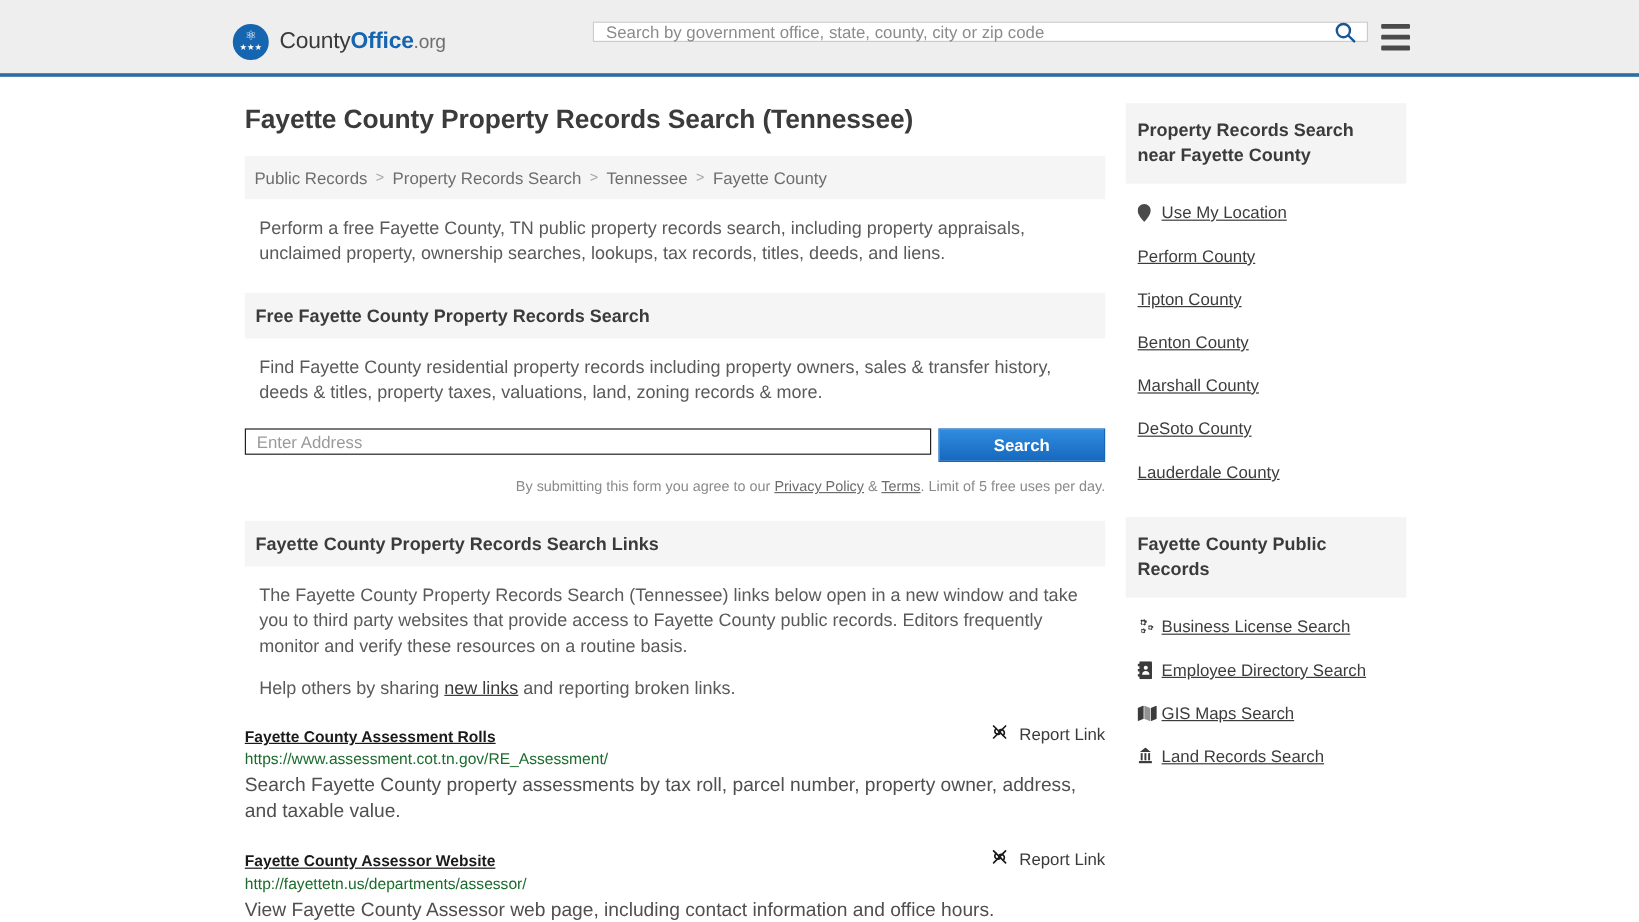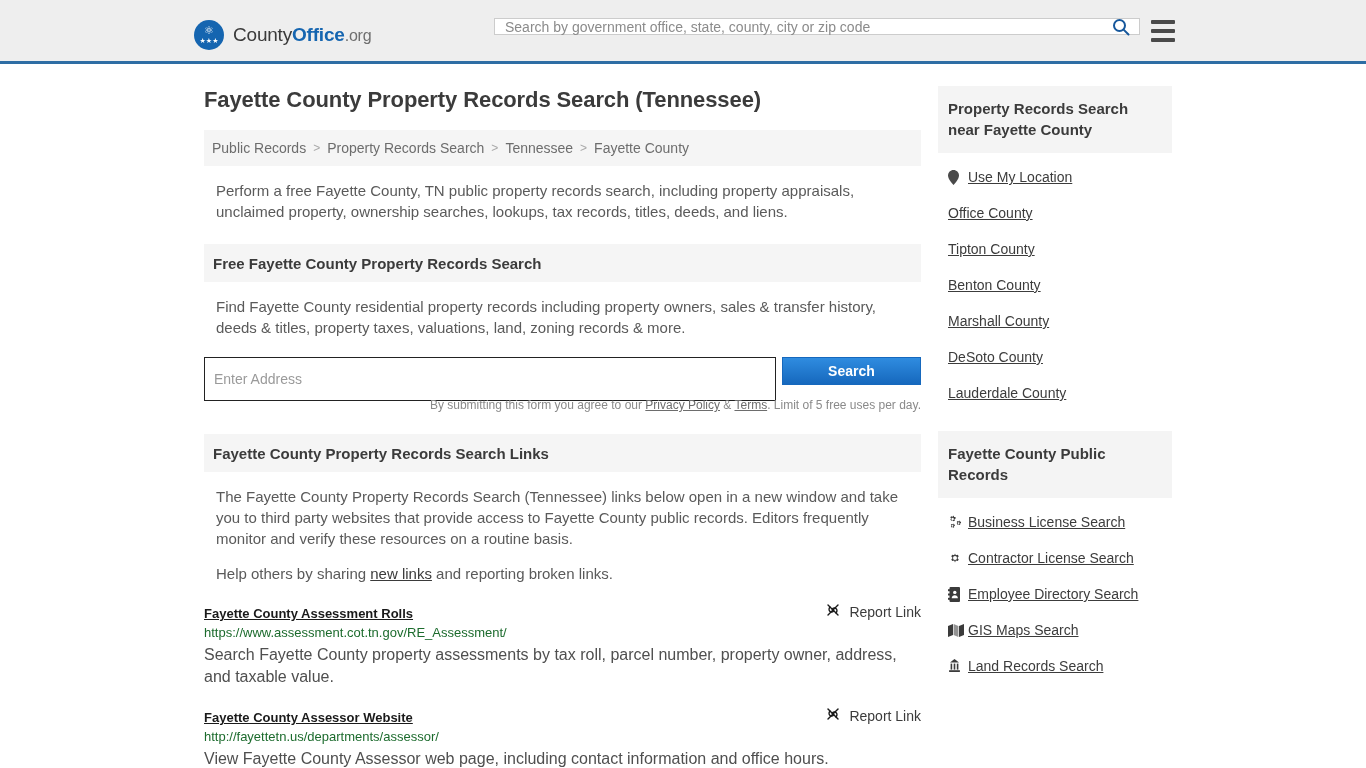--- a/index.html
+++ b/index.html
@@ -158,21 +158,21 @@
     font-weight: bold;
     color: #3b3b3b;
   }
 
   .form-row {
     margin-top: 19px;
     display: flex; align-items: stretch;
     height: 32px;
   }
   .form-row input.addr {
-    width: 576px; height: 44px;
+    width: 576px; height: 22px;
     border: 1px solid #222222;
     padding: 0 9px;
     font-family: "Liberation Sans", sans-serif;
     font-size: 14px;
     color: #333;
     outline: none;
   }
   .form-row input.addr::placeholder { color: #9a9a9a; }
   .form-row button.search-btn {
     margin-left: 6px;
@@ -382,21 +382,21 @@
       <ul class="panel-list">
         <li>
           <span class="li-icon">
             <svg width="11" height="15" viewBox="0 0 11 15" fill="#4a4a4a">
               <path d="M5.5 0C2.46 0 0 2.46 0 5.5C0 9.6 5.5 15 5.5 15S11 9.6 11 5.5C11 2.46 8.54 0 5.5 0Z"></path>
             </svg>
           </span>
           <a href="#">Use My Location</a>
         </li>
         <li class="no-icon">
-          <a href="#">Office County</a>
+          <a href="#">Perform County</a>
         </li>
         <li class="no-icon">
           <a href="#">Tipton County</a>
         </li>
         <li class="no-icon">
           <a href="#">Benton County</a>
         </li>
         <li class="no-icon">
           <a href="#">Marshall County</a>
         </li>
@@ -420,29 +420,20 @@
               <circle cx="4.6" cy="3.9" r="1.2" fill="#ffffff"></circle>
               <path d="M11.4 5.6l.4 1 1.1.1.2 1.2-1 .6.2 1.1-1.1.5-.8-.8-1 .4-.6-1 .5-.9-.6-.9.8-.8 1 .4z"></path>
               <circle cx="10.6" cy="8.1" r="0.95" fill="#ffffff"></circle>
               <path d="M5.3 8.4l.4 1 1 .1.2 1.2-.9.6.2 1-1 .5-.8-.8-.9.4-.6-.9.5-.9-.6-.8.8-.8.9.4z"></path>
               <circle cx="4.5" cy="10.8" r="0.9" fill="#ffffff"></circle>
             </svg>
           </span>
           <a href="#">Business License Search</a>
         </li>
 
-        <li>
-          <span class="li-icon">
-            <svg width="14" height="14" viewBox="0 0 14 14" fill="#3b3b3b">
-              <path d="M7 0.4l.8 1.8 2-.4.9 1.5-1.3 1.6 1.3 1.6-.9 1.5-2-.4L7 9.4l-.8-1.8-2 .4L3.3 6.5 4.6 4.9 3.3 3.3l.9-1.5 2 .4z" transform="translate(0,2)"></path>
-              <circle cx="7" cy="7" r="2" fill="#ffffff"></circle>
-            </svg>
-          </span>
-          <a href="#">Contractor License Search</a>
-        </li>
 
         <li>
           <span class="li-icon">
             <svg width="12" height="15" viewBox="0 0 12 15" fill="#3b3b3b">
               <rect x="1.5" y="0" width="10.5" height="15" rx="1"></rect>
               <rect x="0" y="2.2" width="2.2" height="2" fill="#3b3b3b"></rect>
               <rect x="0" y="6.5" width="2.2" height="2" fill="#3b3b3b"></rect>
               <rect x="0" y="10.8" width="2.2" height="2" fill="#3b3b3b"></rect>
               <circle cx="6.8" cy="5.4" r="1.7" fill="#ffffff"></circle>
               <path d="M3.7 11.2c0-1.8 1.4-3 3.1-3s3.1 1.2 3.1 3z" fill="#ffffff"></path>

